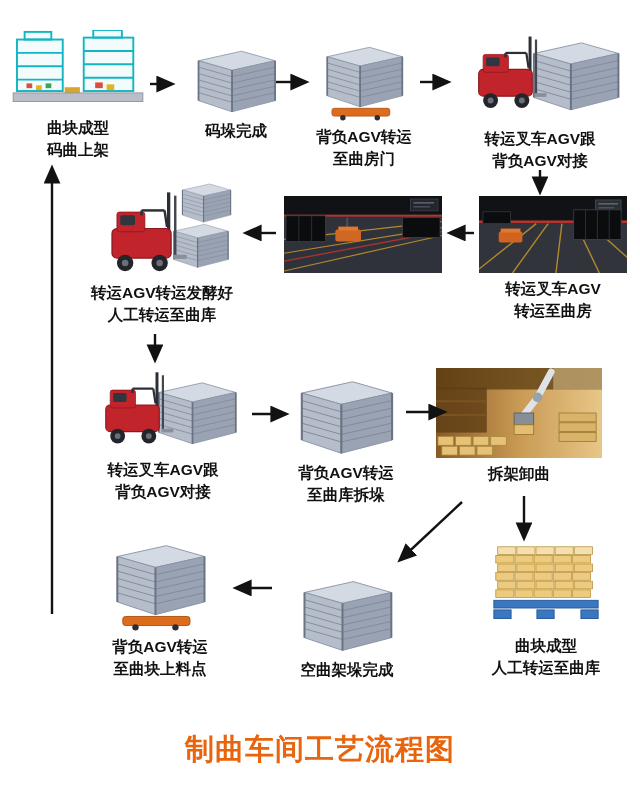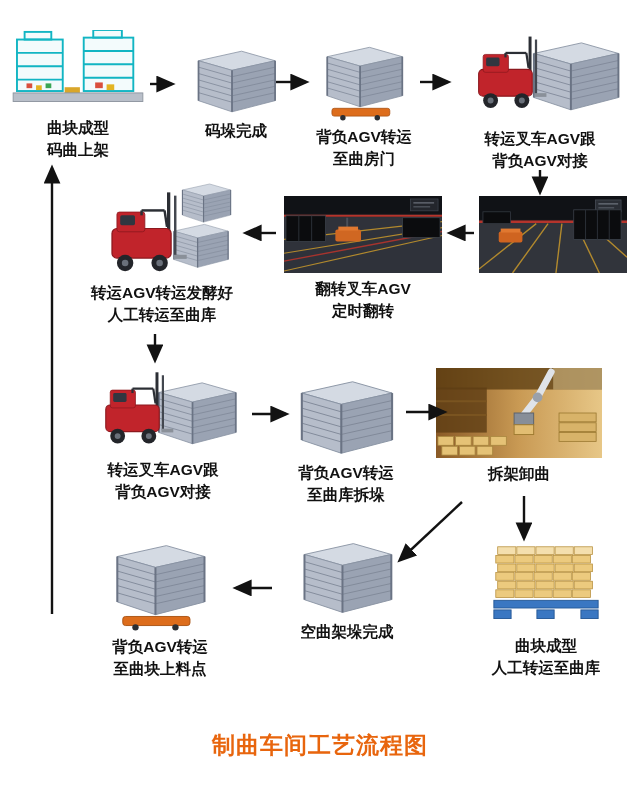--- a/index.html
+++ b/index.html
@@ -9,21 +9,21 @@
   }
   figure.node{position:absolute;margin:0;display:flex;flex-direction:column;align-items:center;}
   .img{display:flex;justify-content:center;align-items:flex-end;}
   .cap{
     font-weight:700;font-size:15.5px;line-height:1.4;color:#111;text-align:center;
     white-space:pre-line;margin-top:5px;
   }
   #arrows{position:absolute;left:0;top:0;width:640px;height:800px;pointer-events:none;}
   #title{
     position:absolute;left:0;right:0;top:730px;text-align:center;
-    font-size:23px;font-weight:700;color:#e8650d;letter-spacing:1px;
+    font-size:29px;font-weight:700;color:#e8650d;letter-spacing:1px;
   }
 </style>
 </head>
 <body>
 
 <svg width="0" height="0" style="position:absolute" aria-hidden="true">
   <defs>
     <g id="rack">
       <polygon points="8,16 62,4 104,16 50,28" fill="#d4dae3" stroke="#8892a2" stroke-width="1"></polygon>
       <polygon points="50,28 104,16 104,66 50,80" fill="#9aa3b3" stroke="#8892a2" stroke-width="1"></polygon>
@@ -152,20 +152,22 @@
       <rect x="4" y="16" width="28" height="12" fill="#0b0c0e" stroke="#343a42" stroke-width="0.8"></rect>
       <rect x="96" y="14" width="48" height="30" fill="#0b0c0e" stroke="#3c424b" stroke-width="0.8"></rect>
       <line x1="108" y1="14" x2="108" y2="44" stroke="#2c3publi138" stroke-width="0"></line>
       <line x1="108" y1="14" x2="108" y2="44" stroke="#2c3138" stroke-width="1"></line>
       <line x1="120" y1="14" x2="120" y2="44" stroke="#2c3138" stroke-width="1"></line>
       <line x1="132" y1="14" x2="132" y2="44" stroke="#2c3138" stroke-width="1"></line>
       <rect x="20" y="36" width="24" height="11" rx="2" fill="#cf6420"></rect>
       <rect x="22" y="33" width="20" height="4" fill="#e07830"></rect>
     </svg>
   </div>
+  <figcaption class="cap">转运叉车AGV
+转运至曲房</figcaption>
 </figure>
 
 <figure class="node" style="left:282px;top:196px;width:162px">
   <div class="img">
     <svg viewBox="0 0 160 78" width="158" height="77" preserveAspectRatio="none">
       <rect width="160" height="78" fill="#1a1c21"></rect>
       <rect width="160" height="18" fill="#101216"></rect>
       <rect x="128" y="3" width="28" height="12" fill="#23262c" stroke="#3c424b" stroke-width="0.8"></rect>
       <line x1="131" y1="7" x2="152" y2="7" stroke="#7d858f" stroke-width="1"></line>
       <line x1="131" y1="11" x2="148" y2="11" stroke="#5d646e" stroke-width="1"></line>
@@ -179,22 +181,20 @@
       <line x1="0" y1="66" x2="160" y2="36" stroke="#b5342c" stroke-width="1.4" opacity="0.9"></line>
       <rect x="2" y="20" width="40" height="26" fill="#0b0c0e" stroke="#3a4048" stroke-width="0.8"></rect>
       <line x1="15" y1="20" x2="15" y2="46" stroke="#2c3138" stroke-width="1"></line>
       <line x1="28" y1="20" x2="28" y2="46" stroke="#2c3138" stroke-width="1"></line>
       <rect x="120" y="22" width="38" height="20" fill="#0b0c0e" stroke="#3a4048" stroke-width="0.8"></rect>
       <line x1="64" y1="22" x2="64" y2="34" stroke="#4a4f58" stroke-width="2"></line>
       <rect x="52" y="34" width="26" height="12" rx="2" fill="#d06722"></rect>
       <rect x="55" y="31" width="20" height="4" fill="#e07830"></rect>
     </svg>
   </div>
-  <figcaption class="cap">翻转叉车AGV
-定时翻转</figcaption>
 </figure>
 
 <figure class="node" style="left:84px;top:180px;width:156px">
   <div class="img">
     <svg viewBox="0 0 160 106" width="146" height="97">
       <g transform="translate(98,2) scale(0.55)">
           <use href="#rack"></use>
         </g>
       <g transform="translate(88,46) scale(0.62)">
           <use href="#rack"></use>
@@ -312,21 +312,21 @@
       <rect x="3" y="61" width="109" height="8" fill="#3a77c2" stroke="#275a98"></rect>
       <rect x="3" y="71" width="18" height="9" fill="#3a77c2" stroke="#275a98"></rect>
       <rect x="48" y="71" width="18" height="9" fill="#3a77c2" stroke="#275a98"></rect>
       <rect x="94" y="71" width="18" height="9" fill="#3a77c2" stroke="#275a98"></rect>
     </svg>
   </div>
   <figcaption class="cap">曲块成型
 人工转运至曲库</figcaption>
 </figure>
 
-<figure class="node" style="left:286px;top:540px;width:122px">
+<figure class="node" style="left:286px;top:578px;width:122px">
   <div class="img">
     <svg viewBox="0 0 110 84" width="100" height="76">
         <use href="#rack"></use>
       </svg>
   </div>
   <figcaption class="cap">空曲架垛完成</figcaption>
 </figure>
 
 <figure class="node" style="left:94px;top:542px;width:132px">
   <div class="img">

